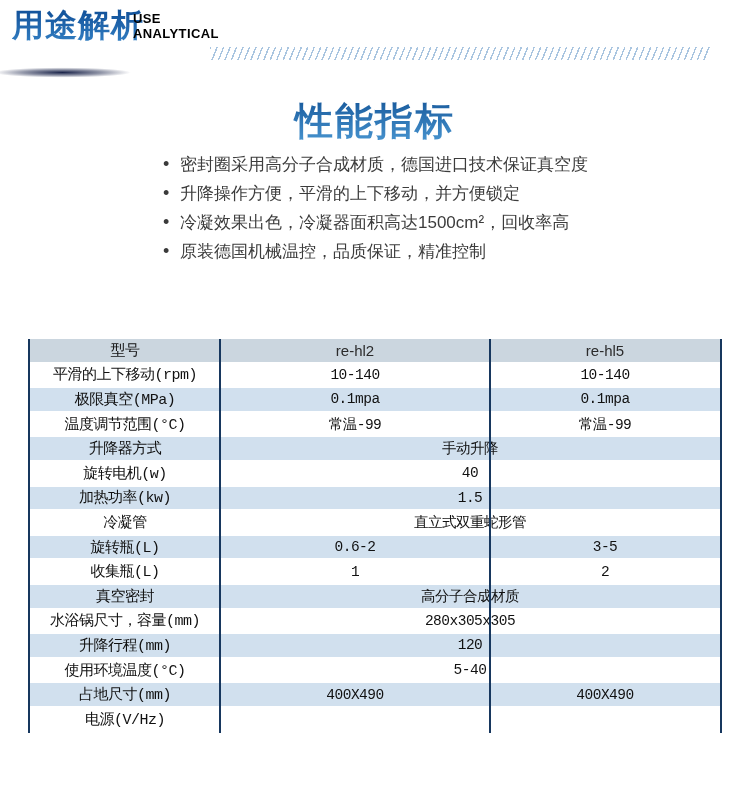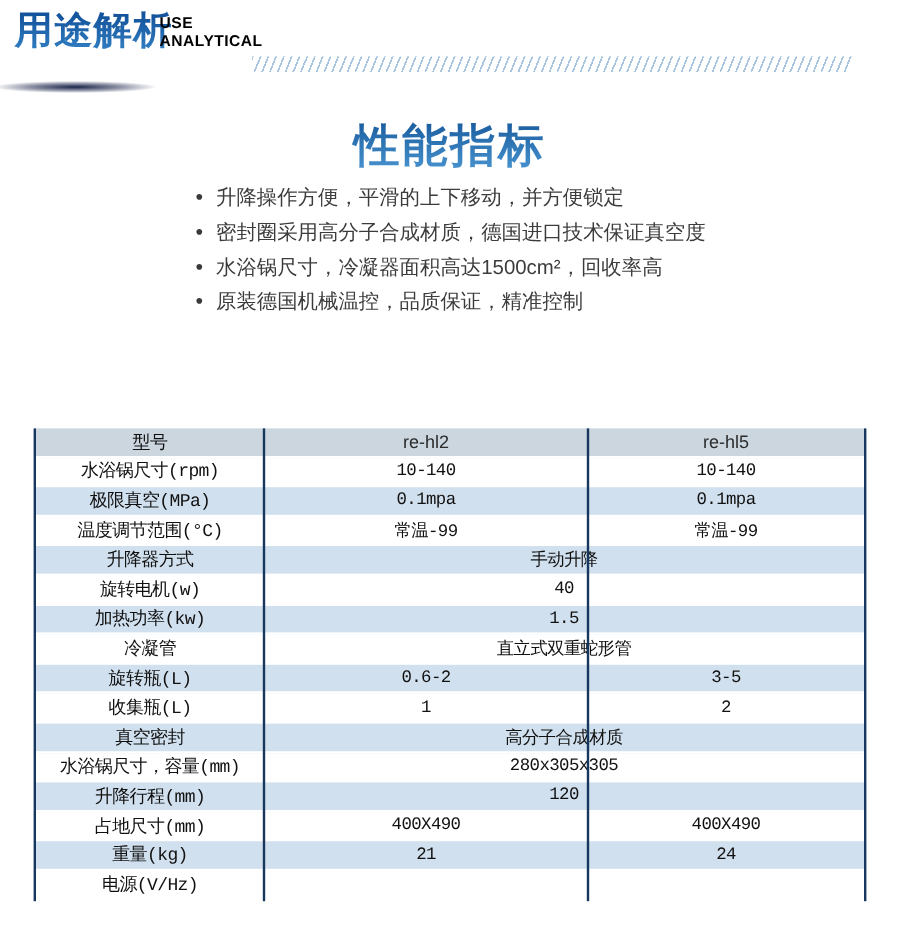--- a/index.html
+++ b/index.html
@@ -71,21 +71,21 @@
     line-height:29px;white-space:nowrap;
   }
   .features li::before{
     content:"\2022";
     position:absolute;left:0;top:0;
     color:#3a3a3a;font-size:18px;
   }
 
   
   .table-wrap{
-    position:absolute;left:28px;top:357px;width:694px;
+    position:absolute;left:28px;top:339px;width:694px;
     border-left:2px solid var(--navy-border);
     border-right:2px solid var(--navy-border);
   }
   table{border-collapse:separate;border-spacing:0;width:690px;table-layout:fixed;}
   col.c1{width:190px;} col.c2{width:270px;} col.c3{width:230px;}
   th,td{
     height:24.6px;
     border-bottom:2px solid #ffffff;
     text-align:center;vertical-align:middle;
     font-size:15px;color:var(--table-text);
@@ -116,43 +116,43 @@
       <div>USE</div>
       <div>ANALYTICAL</div>
     </div>
     <div class="banner-stripes"></div>
     <div class="banner-shadow"></div>
   </div>
 
   <div class="section-title">性能指标</div>
 
   <ul class="features">
+      <li>密封圈采用高分子合成材质，德国进口技术保证真空度</li>
       <li>升降操作方便，平滑的上下移动，并方便锁定</li>
-      <li>密封圈采用高分子合成材质，德国进口技术保证真空度</li>
-      <li>水浴锅尺寸，冷凝器面积高达1500cm²，回收率高</li>
+      <li>冷凝效果出色，冷凝器面积高达1500cm²，回收率高</li>
       <li>原装德国机械温控，品质保证，精准控制</li>
     </ul>
 
   <div class="table-wrap">
     <table>
       <colgroup>
           <col class="c1">
           <col class="c2">
           <col class="c3">
         </colgroup>
       <thead>
         <tr>
           <th class="label-cell">型号</th>
           <th class="model-col">re-hl2</th>
           <th class="model-col">re-hl5</th>
         </tr>
       </thead>
       <tbody>
           <tr>
-            <td class="label-cell">水浴锅尺寸(rpm)</td>
+            <td class="label-cell">平滑的上下移动(rpm)</td>
             <td class="value-cell">10-140</td>
             <td class="value-cell">10-140</td>
           </tr>
           <tr>
             <td class="label-cell">极限真空(MPa)</td>
             <td class="value-cell">0.1mpa</td>
             <td class="value-cell">0.1mpa</td>
           </tr>
           <tr>
             <td class="label-cell">温度调节范围(°C)</td>
@@ -191,28 +191,27 @@
           </tr>
           <tr>
             <td class="label-cell">水浴锅尺寸，容量(mm)</td>
             <td class="value-cell" colspan="2">280x305x305</td>
           </tr>
           <tr>
             <td class="label-cell">升降行程(mm)</td>
             <td class="value-cell" colspan="2">120</td>
           </tr>
           <tr>
+            <td class="label-cell">使用环境温度(°C)</td>
+            <td class="value-cell" colspan="2">5-40</td>
+          </tr>
+          <tr>
             <td class="label-cell">占地尺寸(mm)</td>
             <td class="value-cell">400X490</td>
             <td class="value-cell">400X490</td>
-          </tr>
-          <tr>
-            <td class="label-cell">重量(kg)</td>
-            <td class="value-cell">21</td>
-            <td class="value-cell">24</td>
           </tr>
           <tr>
             <td class="label-cell">电源(V/Hz)</td>
             <td class="value-cell" colspan="2"></td>
           </tr>
         </tbody>
     </table>
     <div class="vline v1"></div>
     <div class="vline v2"></div>
   </div>

